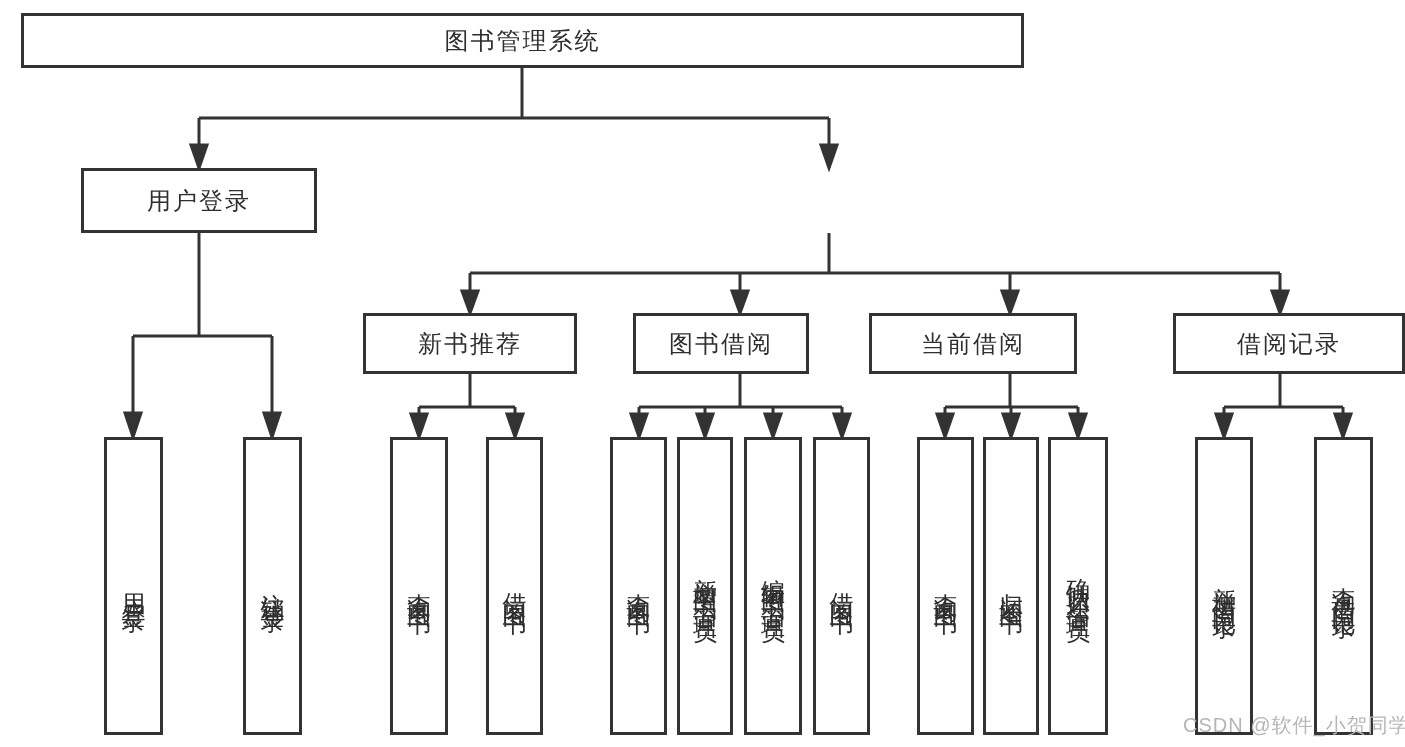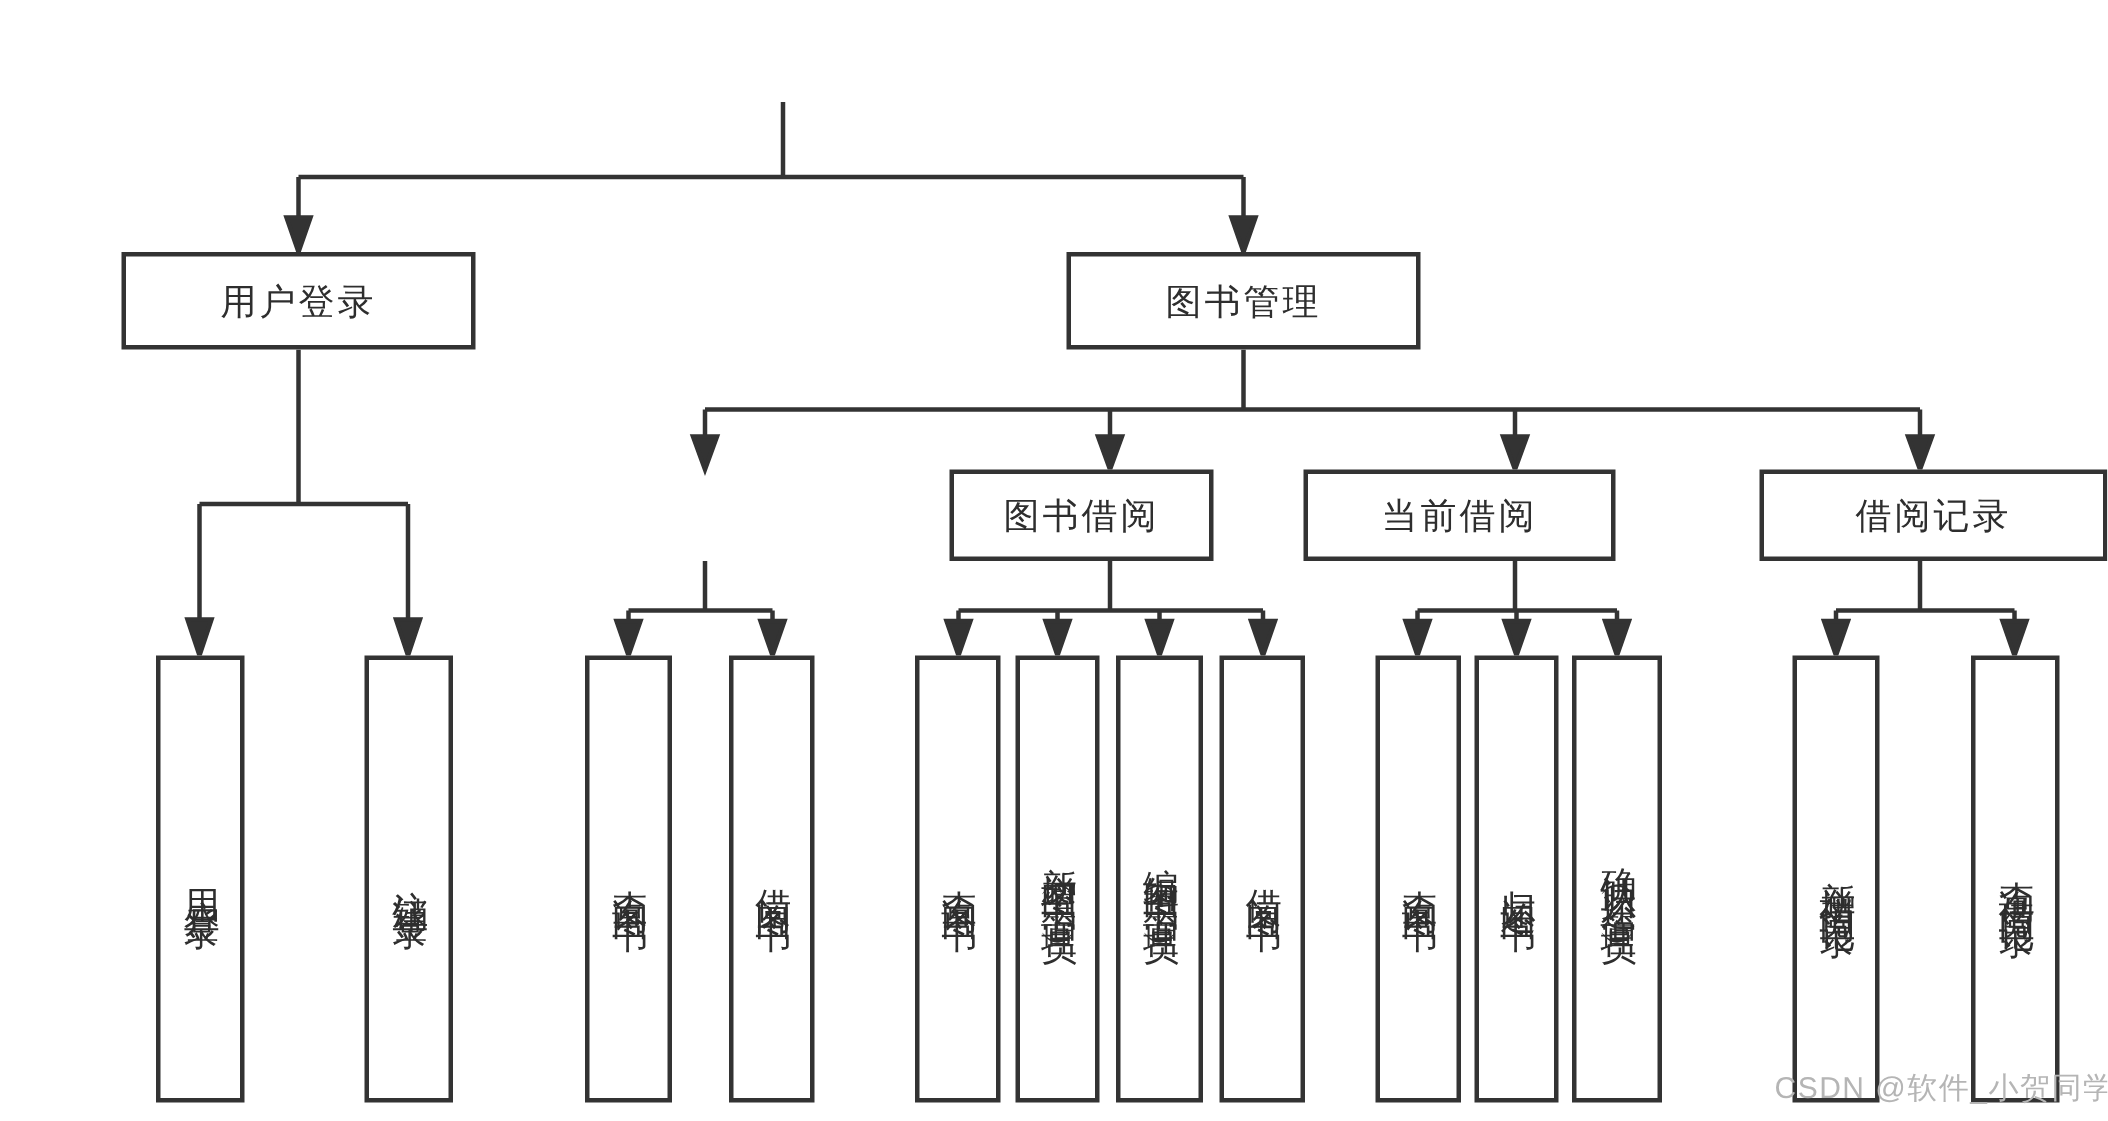--- a/index.html
+++ b/index.html
@@ -117,24 +117,25 @@
     <g>
       <line x1="1280" y1="374" x2="1280" y2="407"></line>
       <line x1="1224" y1="407" x2="1343" y2="407"></line>
       <line x1="1224" y1="407" x2="1224" y2="417"></line>
       <polygon points="1216,414 1232,414 1224,437"></polygon>
       <line x1="1343" y1="407" x2="1343" y2="417"></line>
       <polygon points="1335,414 1351,414 1343,437"></polygon>
     </g>
   </svg>
 
+  <div class="box" style="left:21px;top:13px;width:1003px;height:55px">图书管理系统</div>
 
   <div class="box" style="left:81px;top:168px;width:236px;height:65px">用户登录</div>
-  <div class="box" style="left:711px;top:168px;width:236px;height:65px">图书管理</div>
 
+  <div class="box" style="left:363px;top:313px;width:214px;height:61px">新书推荐</div>
   <div class="box" style="left:633px;top:313px;width:176px;height:61px">图书借阅</div>
   <div class="box" style="left:869px;top:313px;width:208px;height:61px">当前借阅</div>
   <div class="box" style="left:1173px;top:313px;width:232px;height:61px">借阅记录</div>
 
   <div class="box vbox" style="left:104px;top:437px;width:59px;height:298px">用户登录</div>
   <div class="box vbox" style="left:243px;top:437px;width:59px;height:298px">注销登录</div>
 
   <div class="box vbox" style="left:390px;top:437px;width:58px;height:298px">查询图书</div>
   <div class="box vbox" style="left:486px;top:437px;width:57px;height:298px">借阅图书</div>
 

